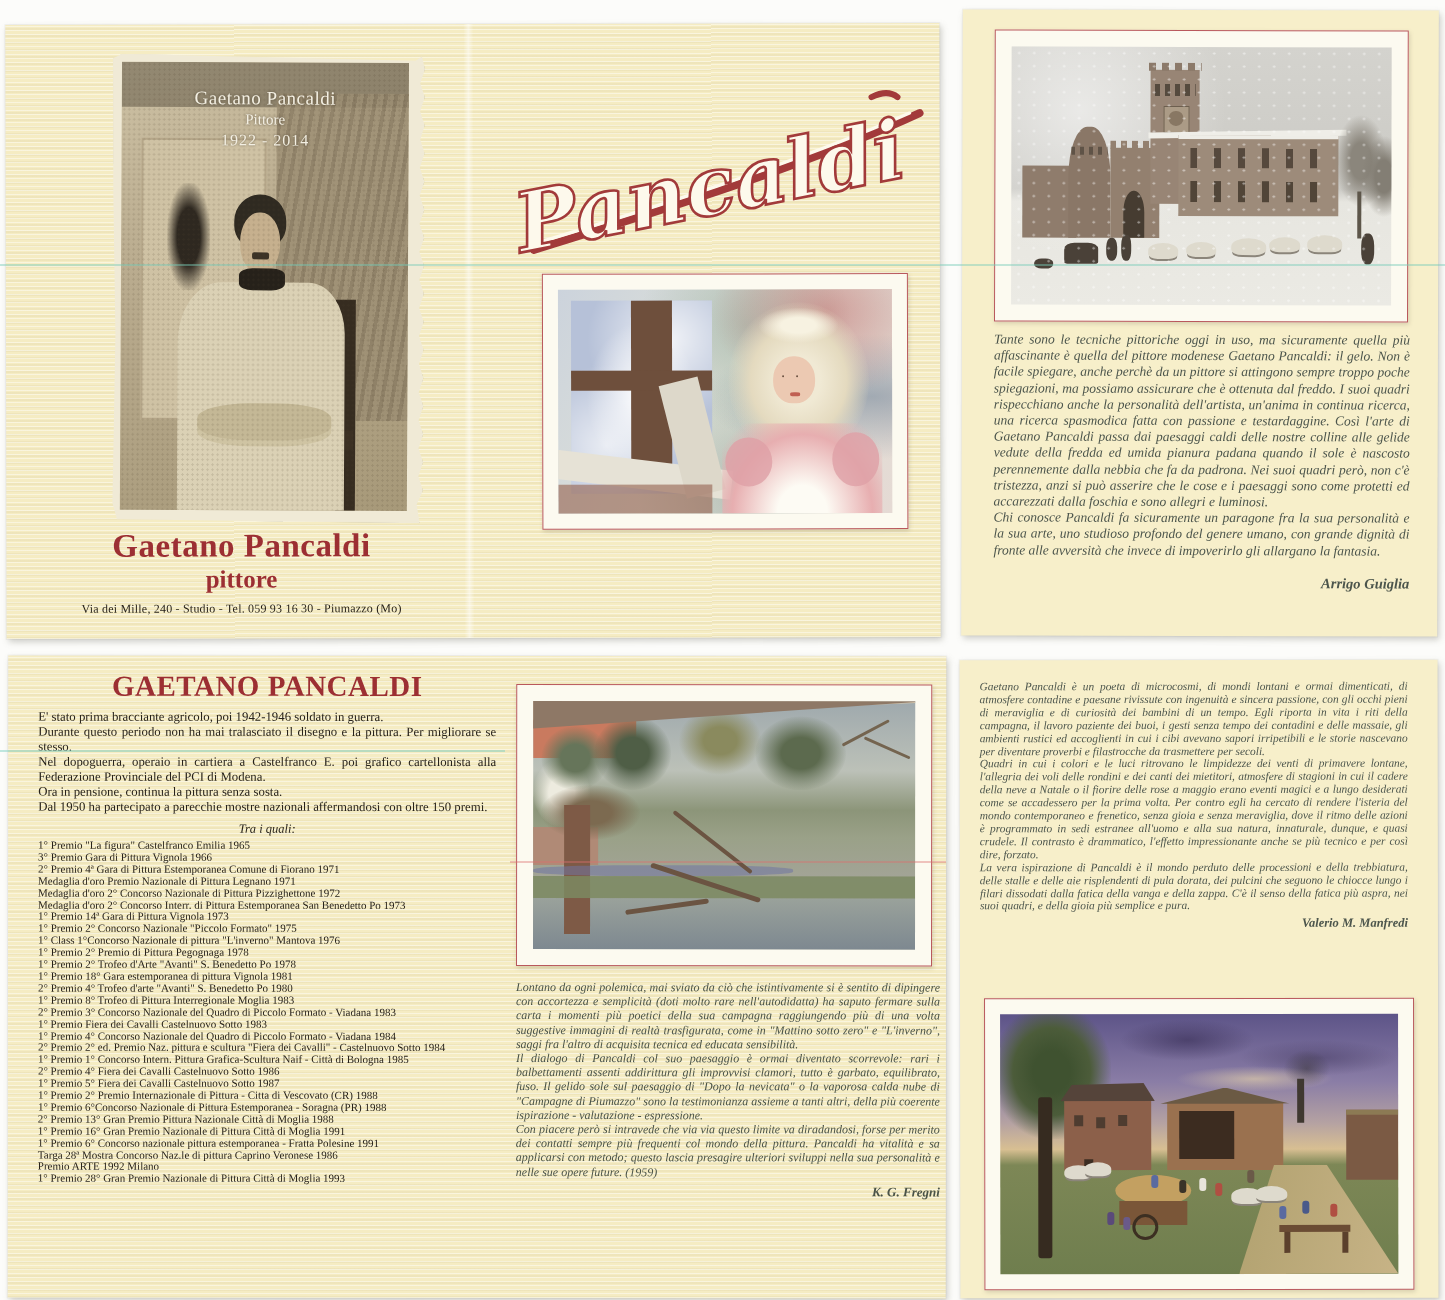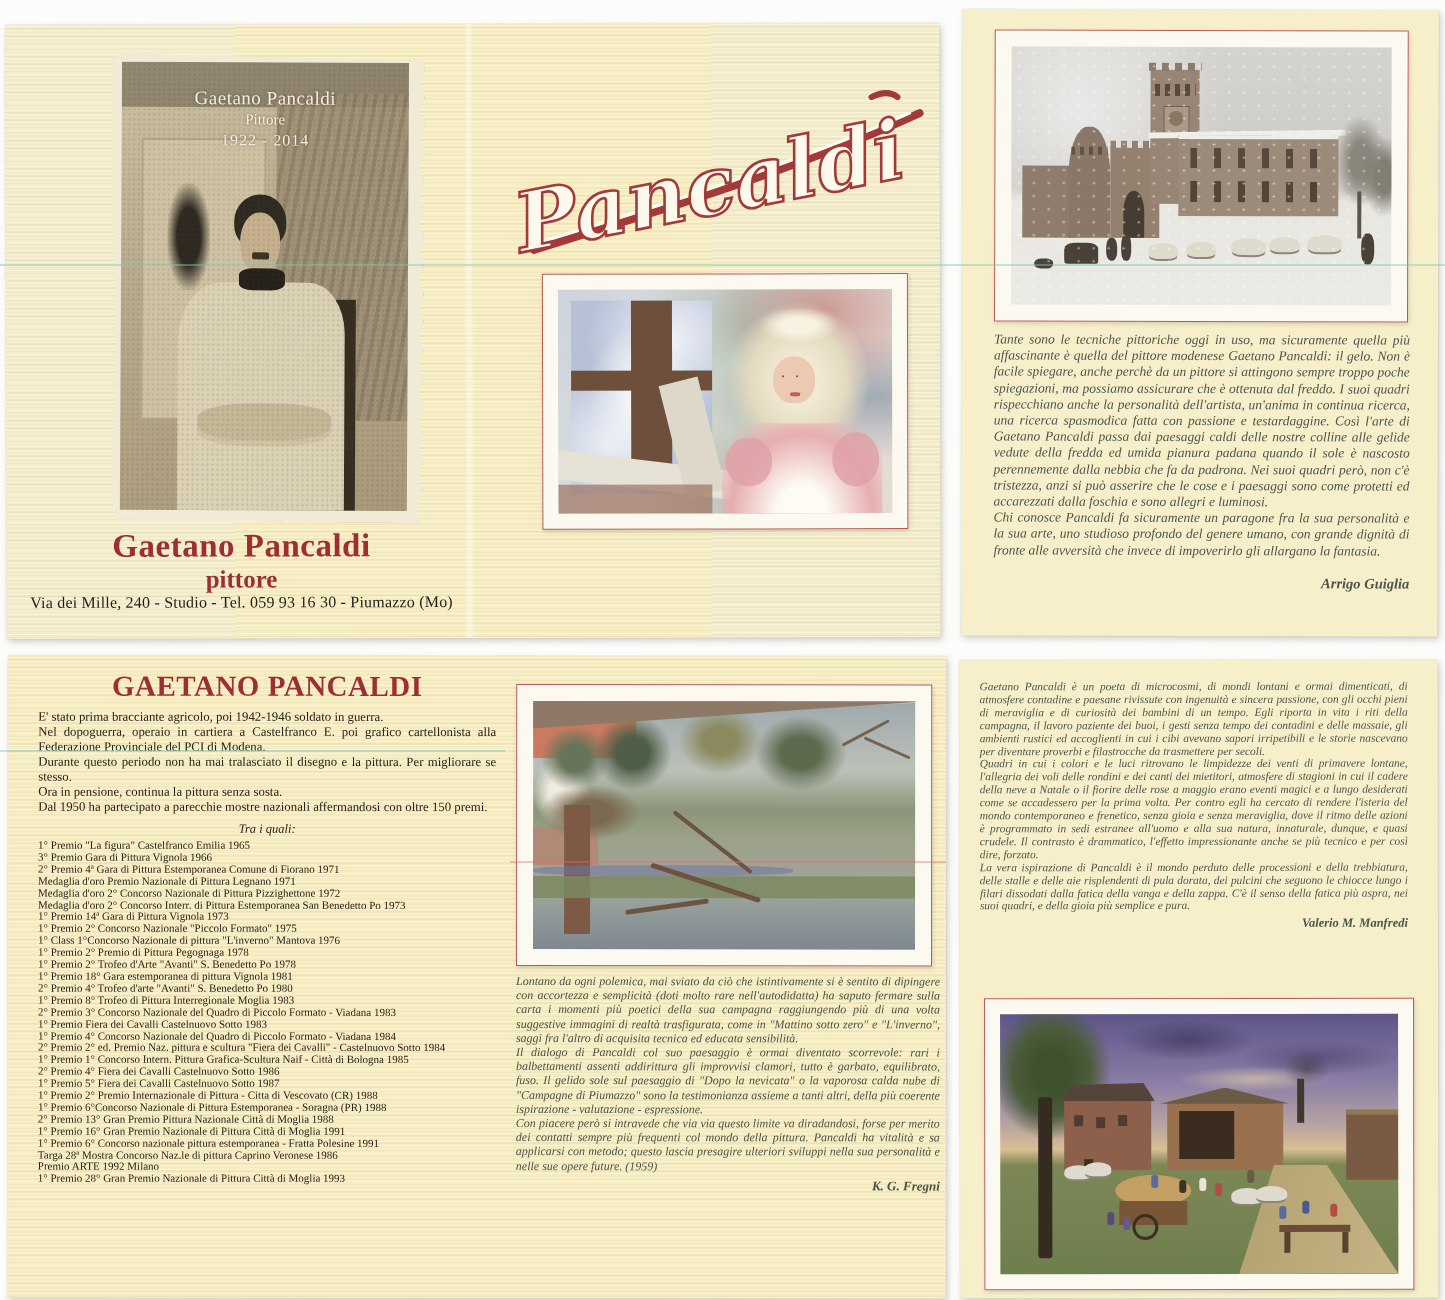--- a/index.html
+++ b/index.html
@@ -48,21 +48,21 @@
   .ph-caption{left:0;top:5.5%;width:100%;text-align:center;color:#f3efe2;z-index:3;
     text-shadow:0 0 3px rgba(60,50,35,.6);}
   .pc-name{font-size:19px;letter-spacing:.5px;}
   .pc-role{font-size:15px;margin-top:2px;}
   .pc-years{font-size:16px;margin-top:3px;letter-spacing:1px;}
 
   
   .front-id{position:absolute;left:0;top:503px;width:470px;text-align:center;}
   .front-name{font-size:33px;font-weight:bold;color:#9c2f33;letter-spacing:.5px;}
   .front-role{font-size:25px;font-weight:bold;color:#9c2f33;margin-top:1px;}
-  .front-address{font-size:16px;color:#221d15;letter-spacing:.2px;text-align:center;}
+  .front-address{font-size:12px;color:#221d15;margin-top:8px;letter-spacing:.2px;text-align:center;}
 
   
   .signature{position:absolute;left:468px;top:40px;width:466px;height:215px;}
 
   
   .frame{position:absolute;background:#fcfaf0;border:1px solid #b9585c;box-sizing:border-box;
     box-shadow:1px 2px 4px rgba(120,110,90,.25);}
   .art{position:relative;overflow:hidden;width:100%;height:100%;}
   .a{position:absolute;}
 
@@ -190,21 +190,21 @@
   .author{text-align:right;font-style:italic;margin-top:14px;font-weight:bold;}
   .essay-tr .author{font-size:14.5px;margin-top:16px;}
 
   .bio-col{position:absolute;left:30px;top:14px;width:458px;color:#27221a;}
   .bio-col h2{margin:0 0 7px 0;text-align:center;font-size:29px;color:#9c2f33;letter-spacing:.5px;}
   .bio-p{margin:0;font-size:12.8px;line-height:15px;text-align:justify;}
   .awards-intro{text-align:center;font-style:italic;font-size:12.5px;margin:7px 0 3px 0;}
   .award{font-size:11px;line-height:11.9px;}
 
   .mid-col{position:absolute;left:508px;top:28px;width:428px;}
-  .essay-fregni{position:static;margin-top:8px;width:424px;font-size:12px;line-height:14.2px;color:#4a5347;}
+  .essay-fregni{position:static;margin-top:14px;width:424px;font-size:12px;line-height:14.2px;color:#4a5347;}
   .essay-fregni .author{font-size:13px;margin-top:6px;}
 
   .essay-br{left:20px;top:20px;width:428px;font-size:11.4px;line-height:12.9px;}
   .essay-br .author{font-size:12.5px;margin-top:5px;}
 </style>
 </head>
 <body>
 
 <div class="sheet sheet-tl">
 
@@ -295,22 +295,22 @@
     <p>Chi conosce Pancaldi fa sicuramente un paragone fra la sua personalità e la sua arte, uno studioso profondo del genere umano, con grande dignità di fronte alle avversità che invece di impoverirlo gli allargano la fantasia.</p>
     <div class="author">Arrigo Guiglia</div>
   </div>
 </div>
 
 <div class="sheet sheet-bl">
 
   <div class="bio-col">
     <h2>GAETANO PANCALDI</h2>
     <p class="bio-p">E' stato prima bracciante agricolo, poi 1942-1946 soldato in guerra.</p>
+    <p class="bio-p">Durante questo periodo non ha mai tralasciato il disegno e la pittura. Per migliorare se stesso.</p>
     <p class="bio-p">Nel dopoguerra, operaio in cartiera a Castelfranco E. poi grafico cartellonista alla Federazione Provinciale del PCI di Modena.</p>
-    <p class="bio-p">Durante questo periodo non ha mai tralasciato il disegno e la pittura. Per migliorare se stesso.</p>
     <p class="bio-p">Ora in pensione, continua la pittura senza sosta.</p>
     <p class="bio-p">Dal 1950 ha partecipato a parecchie mostre nazionali affermandosi con oltre 150 premi.</p>
     <div class="awards-intro">Tra i quali:</div>
     <div class="award">1° Premio "La figura" Castelfranco Emilia 1965</div>
     <div class="award">3° Premio Gara di Pittura Vignola 1966</div>
     <div class="award">2° Premio 4ª Gara di Pittura Estemporanea Comune di Fiorano 1971</div>
     <div class="award">Medaglia d'oro Premio Nazionale di Pittura Legnano 1971</div>
     <div class="award">Medaglia d'oro 2° Concorso Nazionale di Pittura Pizzighettone 1972</div>
     <div class="award">Medaglia d'oro 2° Concorso Interr. di Pittura Estemporanea San Benedetto Po 1973</div>
     <div class="award">1° Premio 14ª Gara di Pittura Vignola 1973</div>

